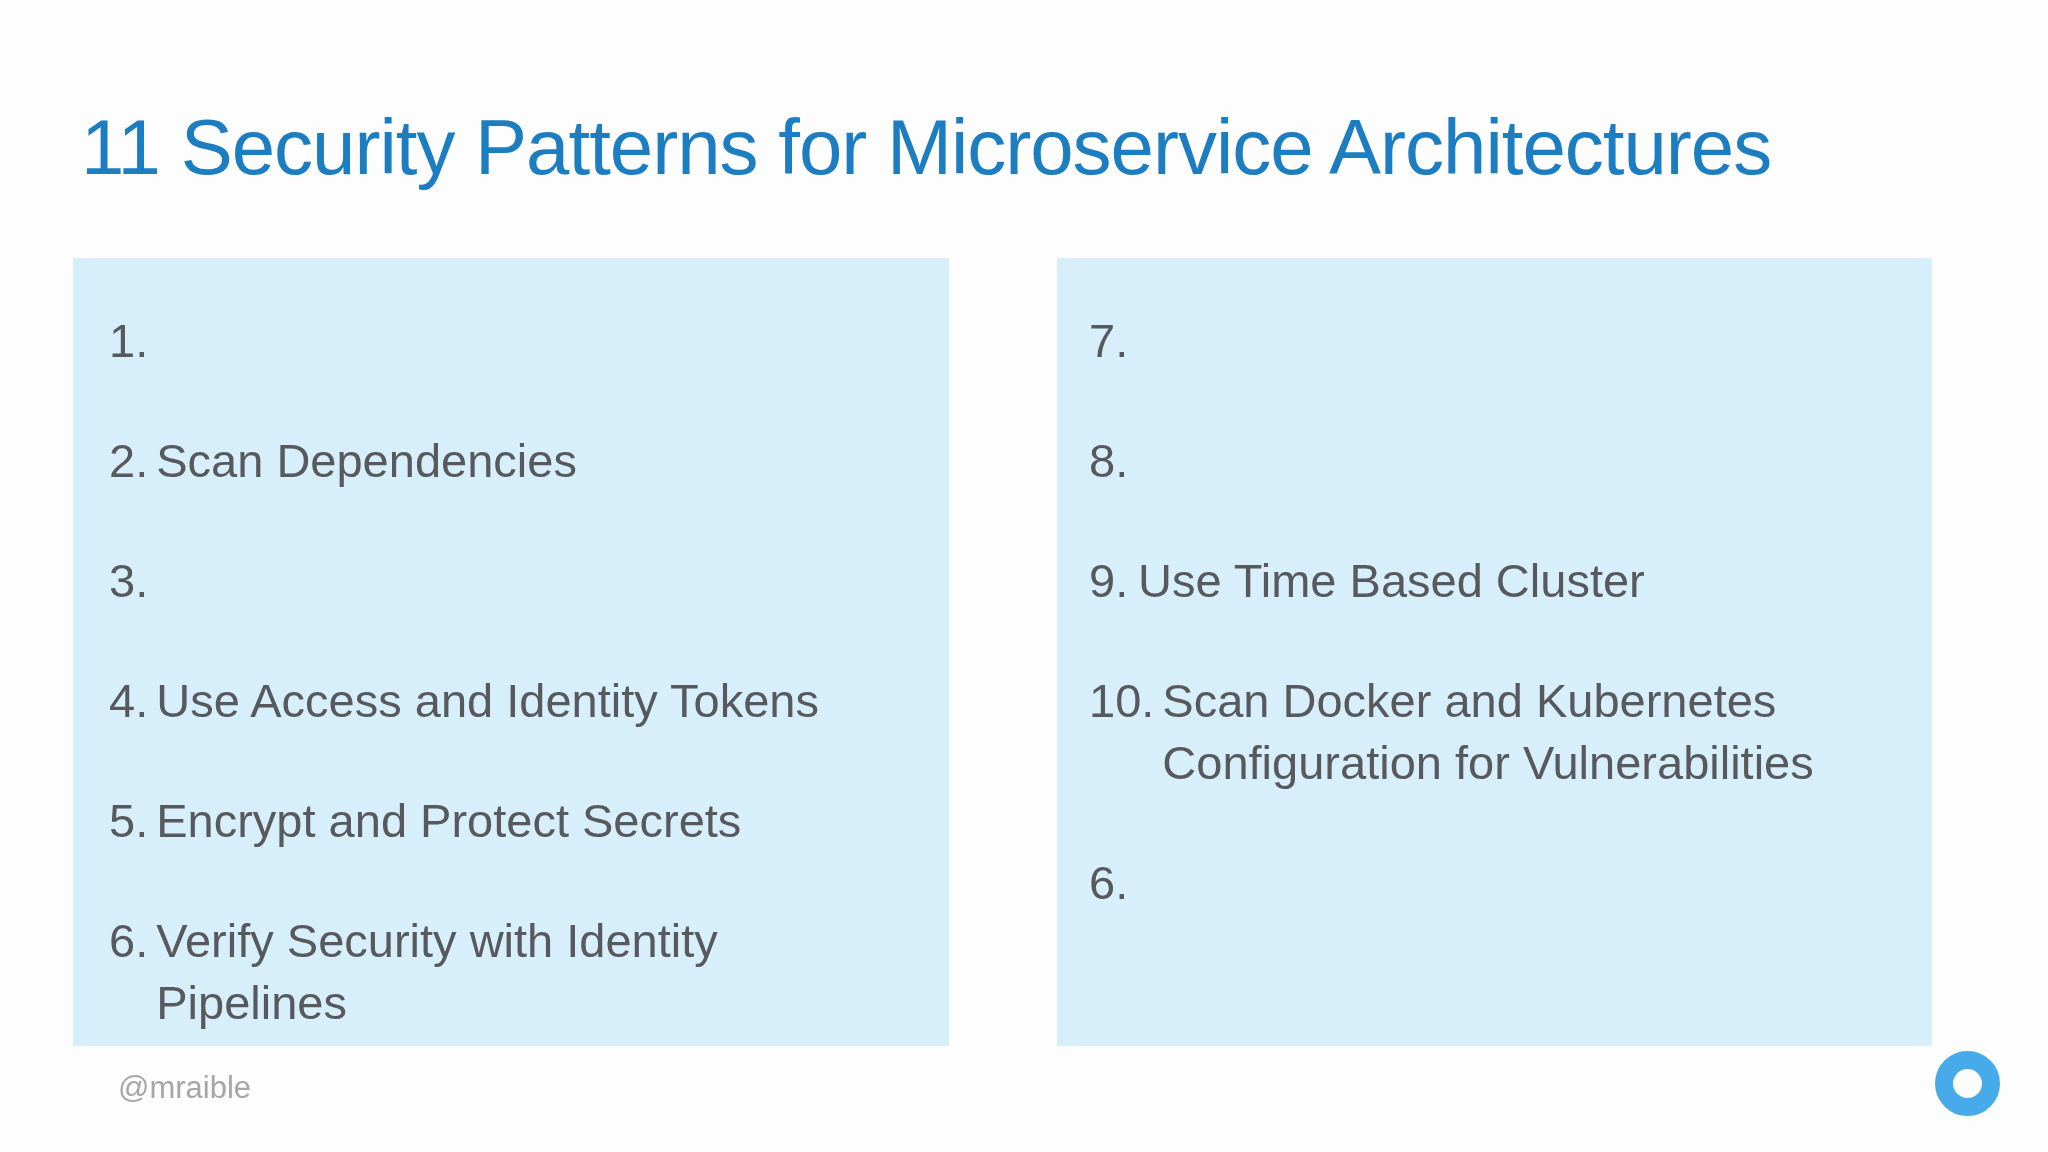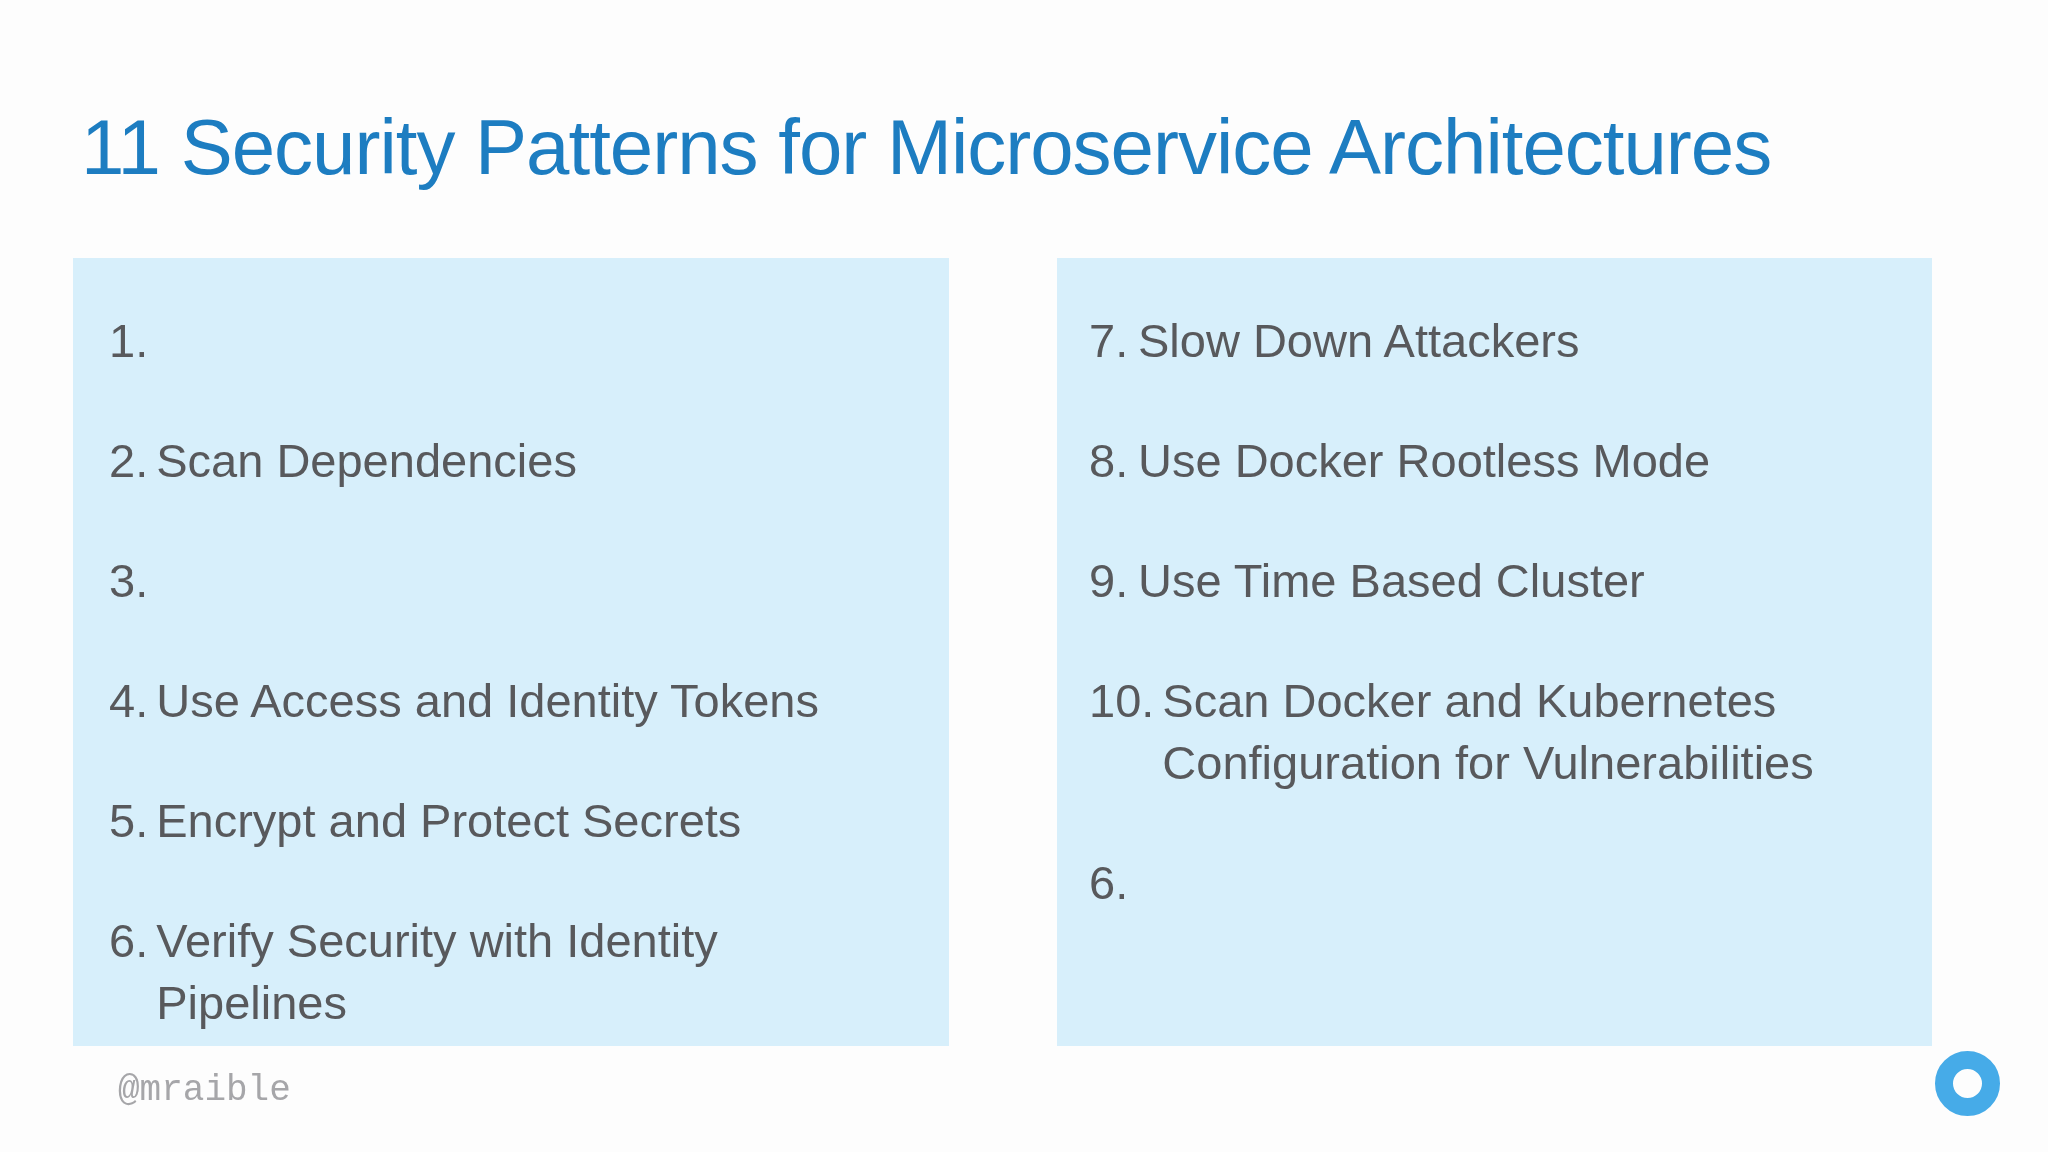--- a/index.html
+++ b/index.html
@@ -53,23 +53,22 @@
   }
   .panel.left .item-number  { flex: 0 0 36px; }
   .panel.right .item-number { flex: 0 0 49px; }
   .item-text {
     white-space: pre-line;
   }
   .footer-handle {
     position: absolute;
     left: 106px;
     top: 1058px;
-    font-size: 36px;
+    font-size: 31px;
     color: #a6a6a9;
-    font-family: Liberation Mono, monospace;
   }
   .ring-logo {
     position: absolute;
     left: 1927px;
     top: 1043px;
     width: 65px;
     height: 65px;
     border: 18px solid #46abe8;
     border-radius: 50%;
     background: transparent;
@@ -104,25 +103,23 @@
     <div class="list-item">
       <span class="item-number">6.</span>
       <span class="item-text">Verify Security with Identity
 Pipelines</span>
     </div>
   </div>
 
   <div class="panel right">
     <div class="list-item">
       <span class="item-number">7.</span>
-      <span class="item-text">Slow Down Attackers</span>
     </div>
     <div class="list-item">
       <span class="item-number">8.</span>
-      <span class="item-text">Use Docker Rootless Mode</span>
     </div>
     <div class="list-item">
       <span class="item-number">9.</span>
       <span class="item-text">Use Time Based Cluster</span>
     </div>
     <div class="list-item">
       <span class="item-number">10.</span>
       <span class="item-text">Scan Docker and Kubernetes
 Configuration for Vulnerabilities</span>
     </div>

